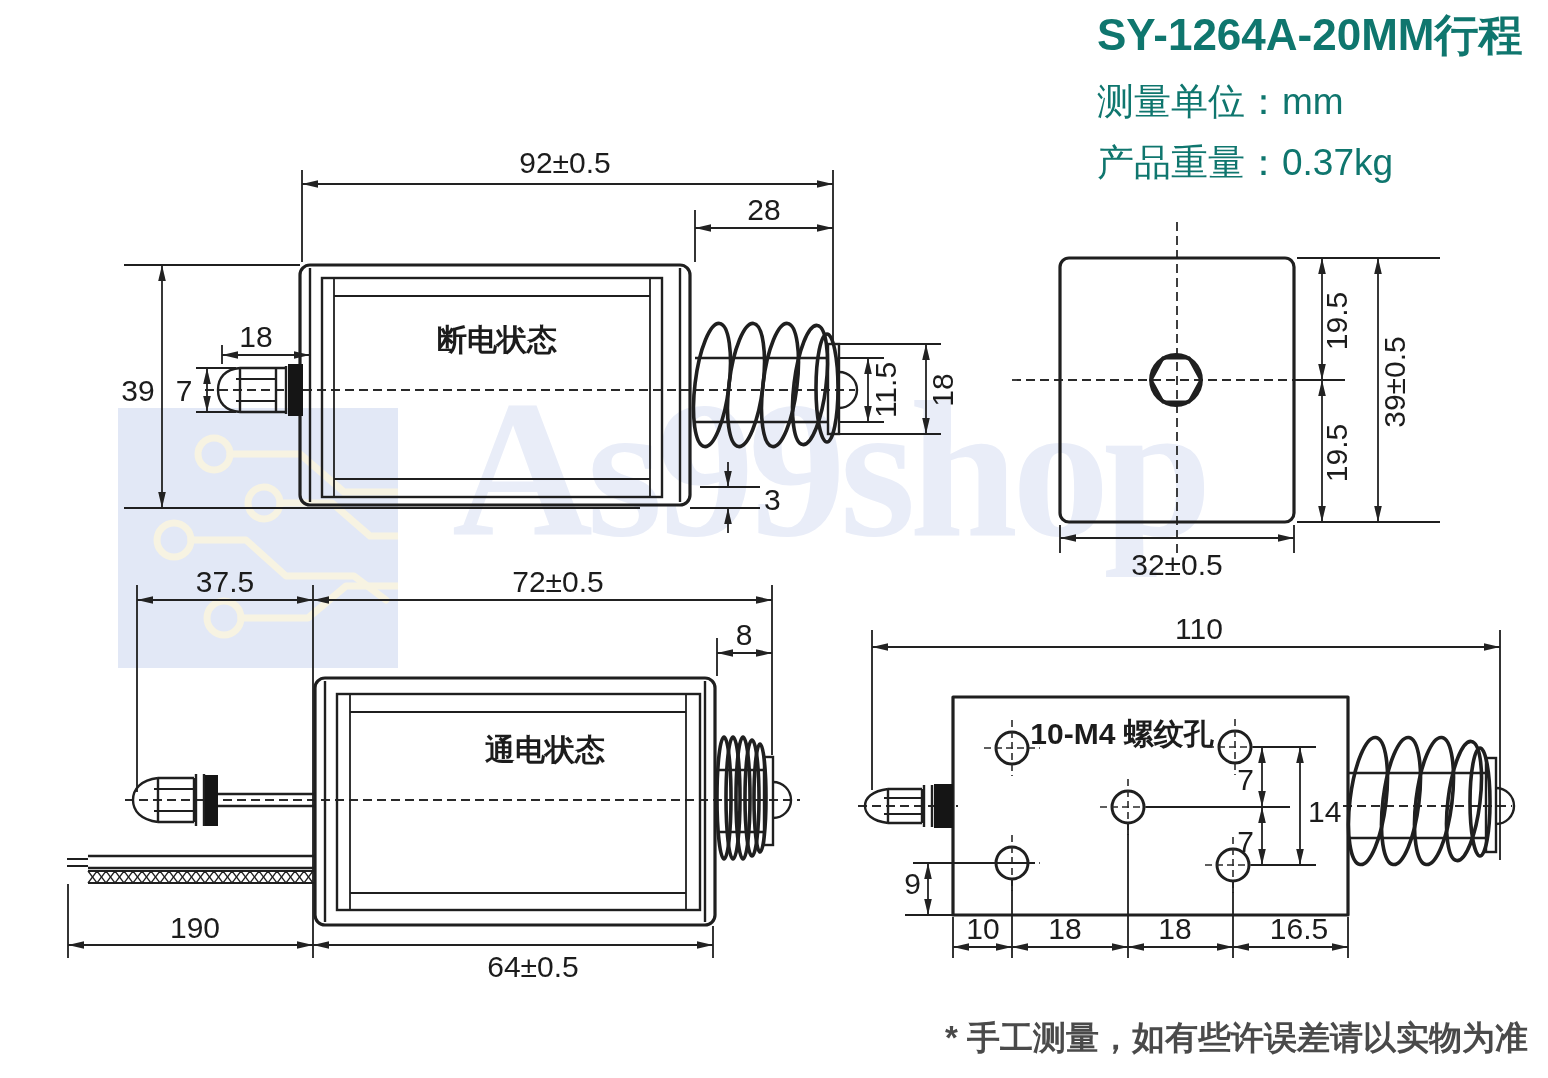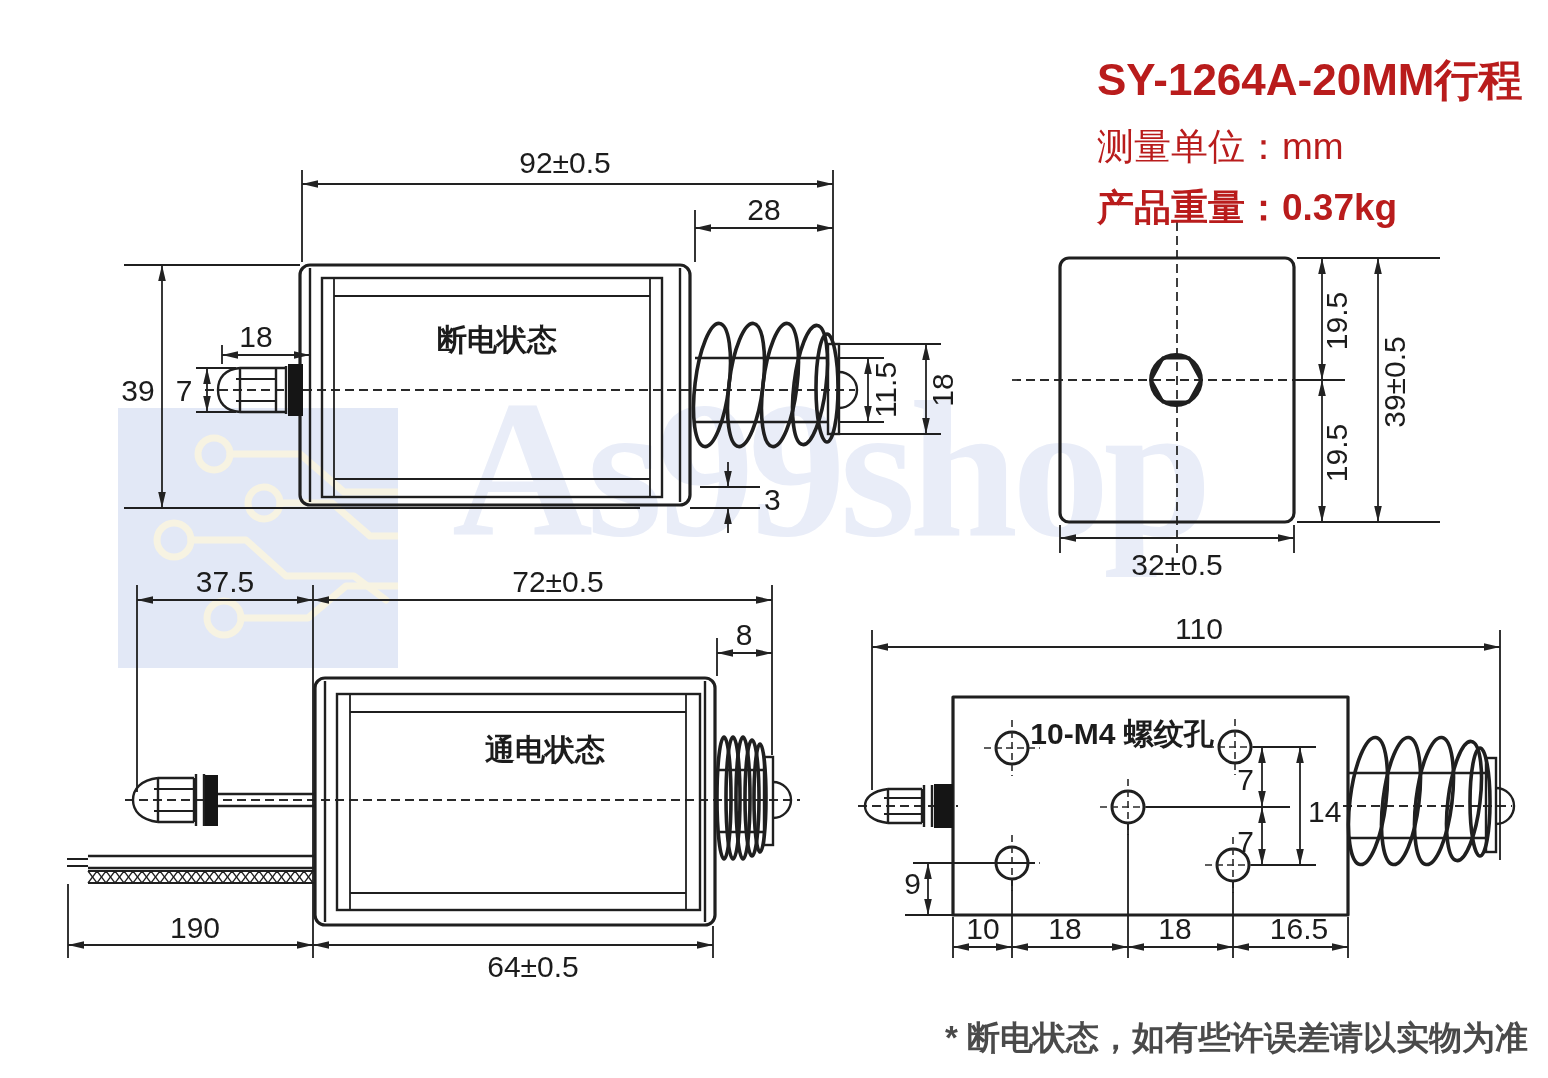--- a/index.html
+++ b/index.html
@@ -2,24 +2,24 @@
 <html><head>
 <meta charset="utf-8">
 <style>
   html,body{margin:0;padding:0;background:#fff;}
   .stage{position:relative;width:1548px;height:1078px;background:#ffffff;overflow:hidden;
          font-family:"Liberation Sans",sans-serif;}
   .logo-mark{position:absolute;left:118px;top:408px;width:280px;height:260px;background:#e2e8f6;}
   .wm-text{position:absolute;left:452px;top:372px;font-size:195px;font-weight:700;
            letter-spacing:-6px;color:#e9edf8;line-height:1;white-space:nowrap;user-select:none;font-family:Liberation Serif, serif;}
   .draw-svg{position:absolute;left:0;top:0;}
-  .title-block{position:absolute;left:1097px;top:6px;color:#b91c1c;margin-top:45px;}
+  .title-block{position:absolute;left:1097px;top:6px;color:#0f766e;}
   .title-line1{font-size:44px;font-weight:700;margin-bottom:12px;white-space:nowrap;}
   .title-line2{font-size:37px;font-weight:400;margin-bottom:11px;white-space:nowrap;}
-  .title-line3{font-size:37px;font-weight:700;white-space:nowrap;}
+  .title-line3{font-size:37px;font-weight:400;white-space:nowrap;}
   .note{position:absolute;left:945px;top:1016px;font-size:33px;font-weight:600;color:#4a4a4a;white-space:nowrap;}
   
   .ol{fill:none;stroke:#1f1f1f;stroke-width:3.2;stroke-linejoin:round;}
   .ol2{fill:none;stroke:#1f1f1f;stroke-width:2.4;}
   .thin{fill:none;stroke:#1f1f1f;stroke-width:1.8;}
   .spr{fill:none;stroke:#1f1f1f;stroke-width:3.6;}
   .cl{fill:none;stroke:#2a2a2a;stroke-width:1.8;stroke-dasharray:9 5;}
   .hcl{fill:none;stroke:#2a2a2a;stroke-width:1.6;stroke-dasharray:7 4;}
   .dim{fill:none;stroke:#222;stroke-width:1.8;}
   .dt{font-family:"Liberation Sans",sans-serif;font-size:30px;fill:#1c1c1c;text-anchor:middle;}
@@ -261,14 +261,14 @@
       <text x="1299" y="939" class="dt">16.5</text>
     </g>
   </svg>
 
   <div class="title-block">
     <div class="title-line1">SY-1264A-20MM行程</div>
     <div class="title-line2">测量单位：mm</div>
     <div class="title-line3">产品重量：0.37kg</div>
   </div>
 
-  <div class="note">* 断电状态，如有些许误差请以实物为准</div>
+  <div class="note">* 手工测量，如有些许误差请以实物为准</div>
 </div>
 
 </body></html>

